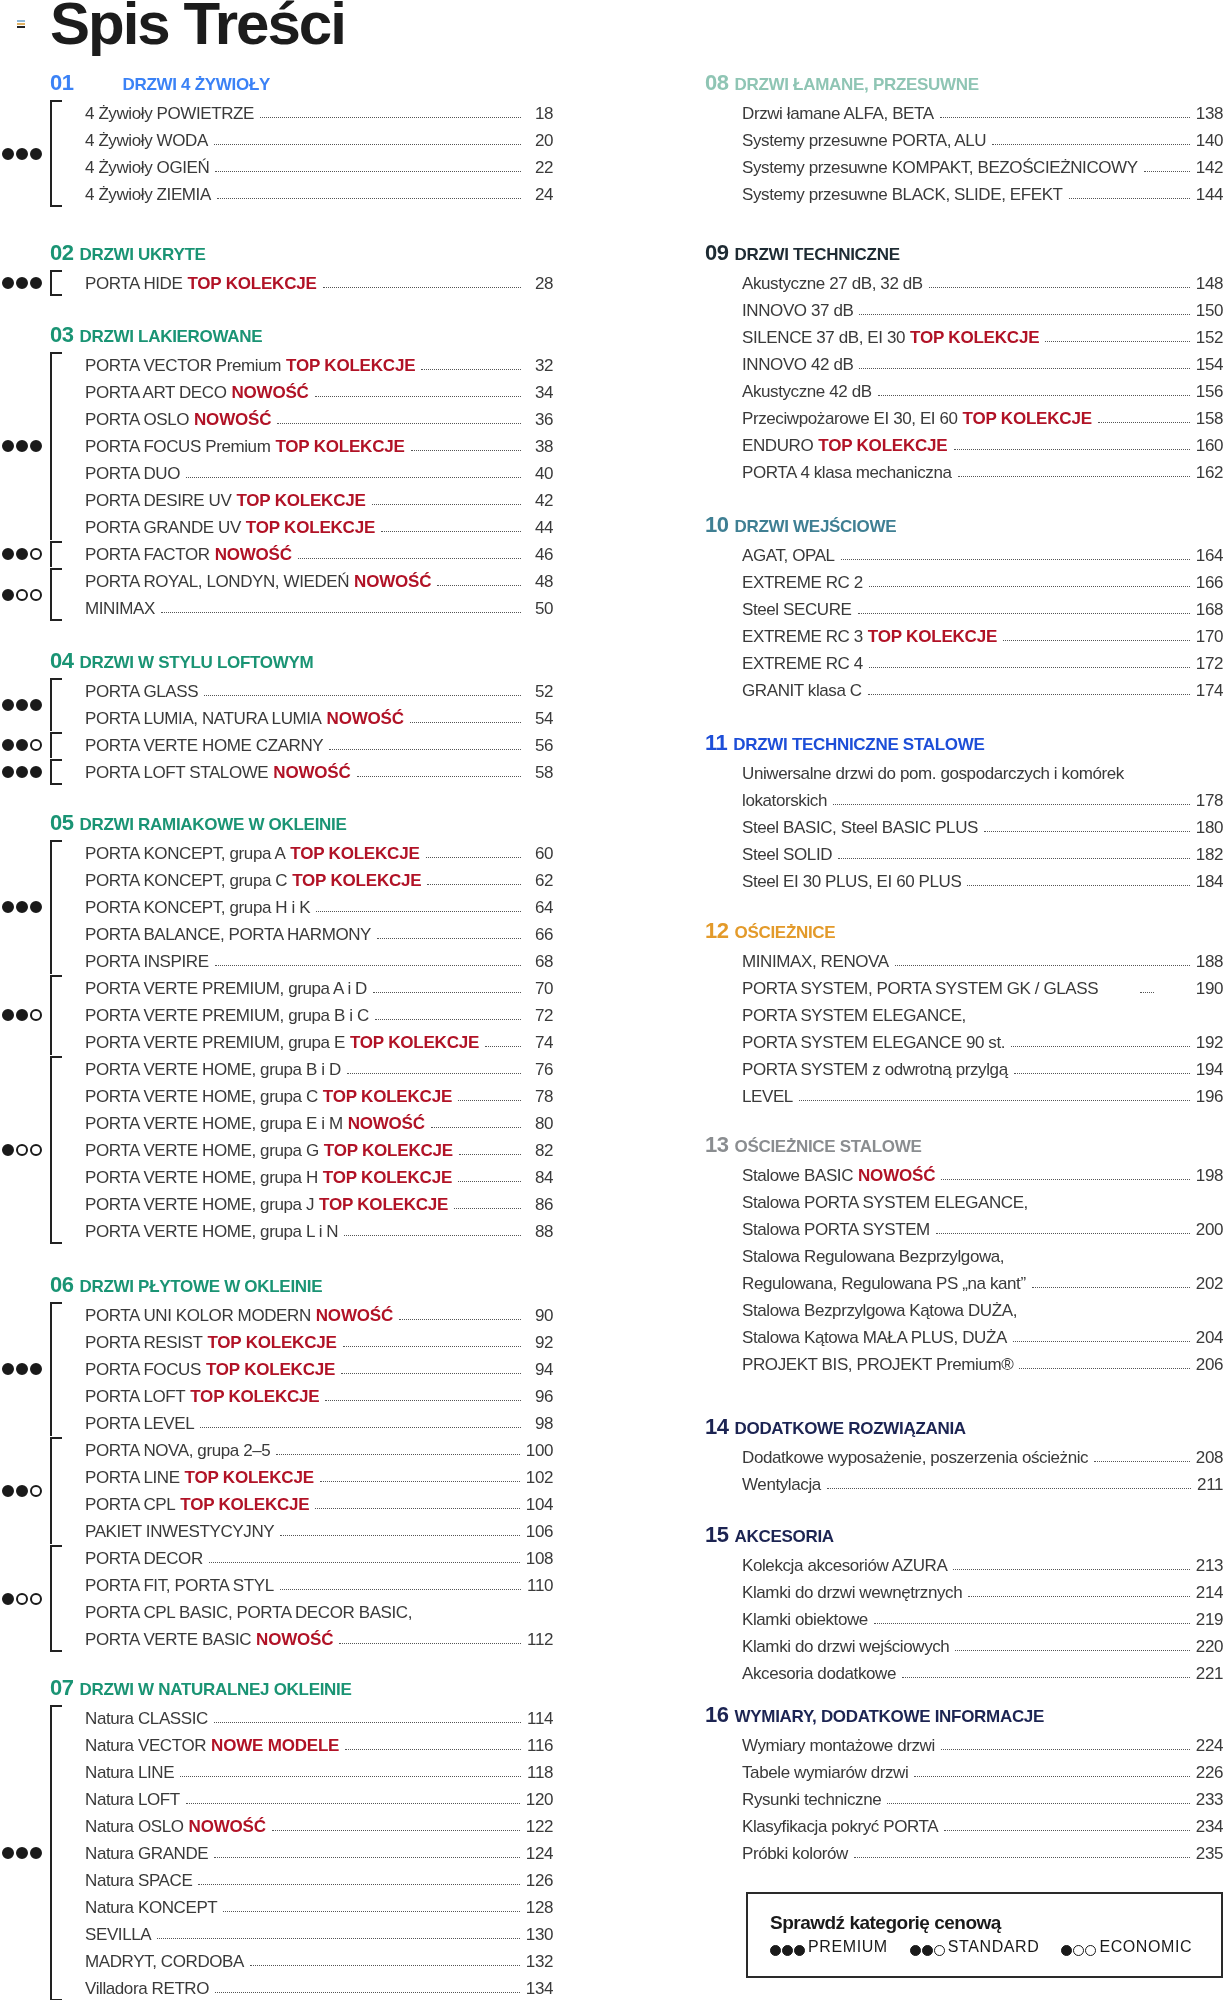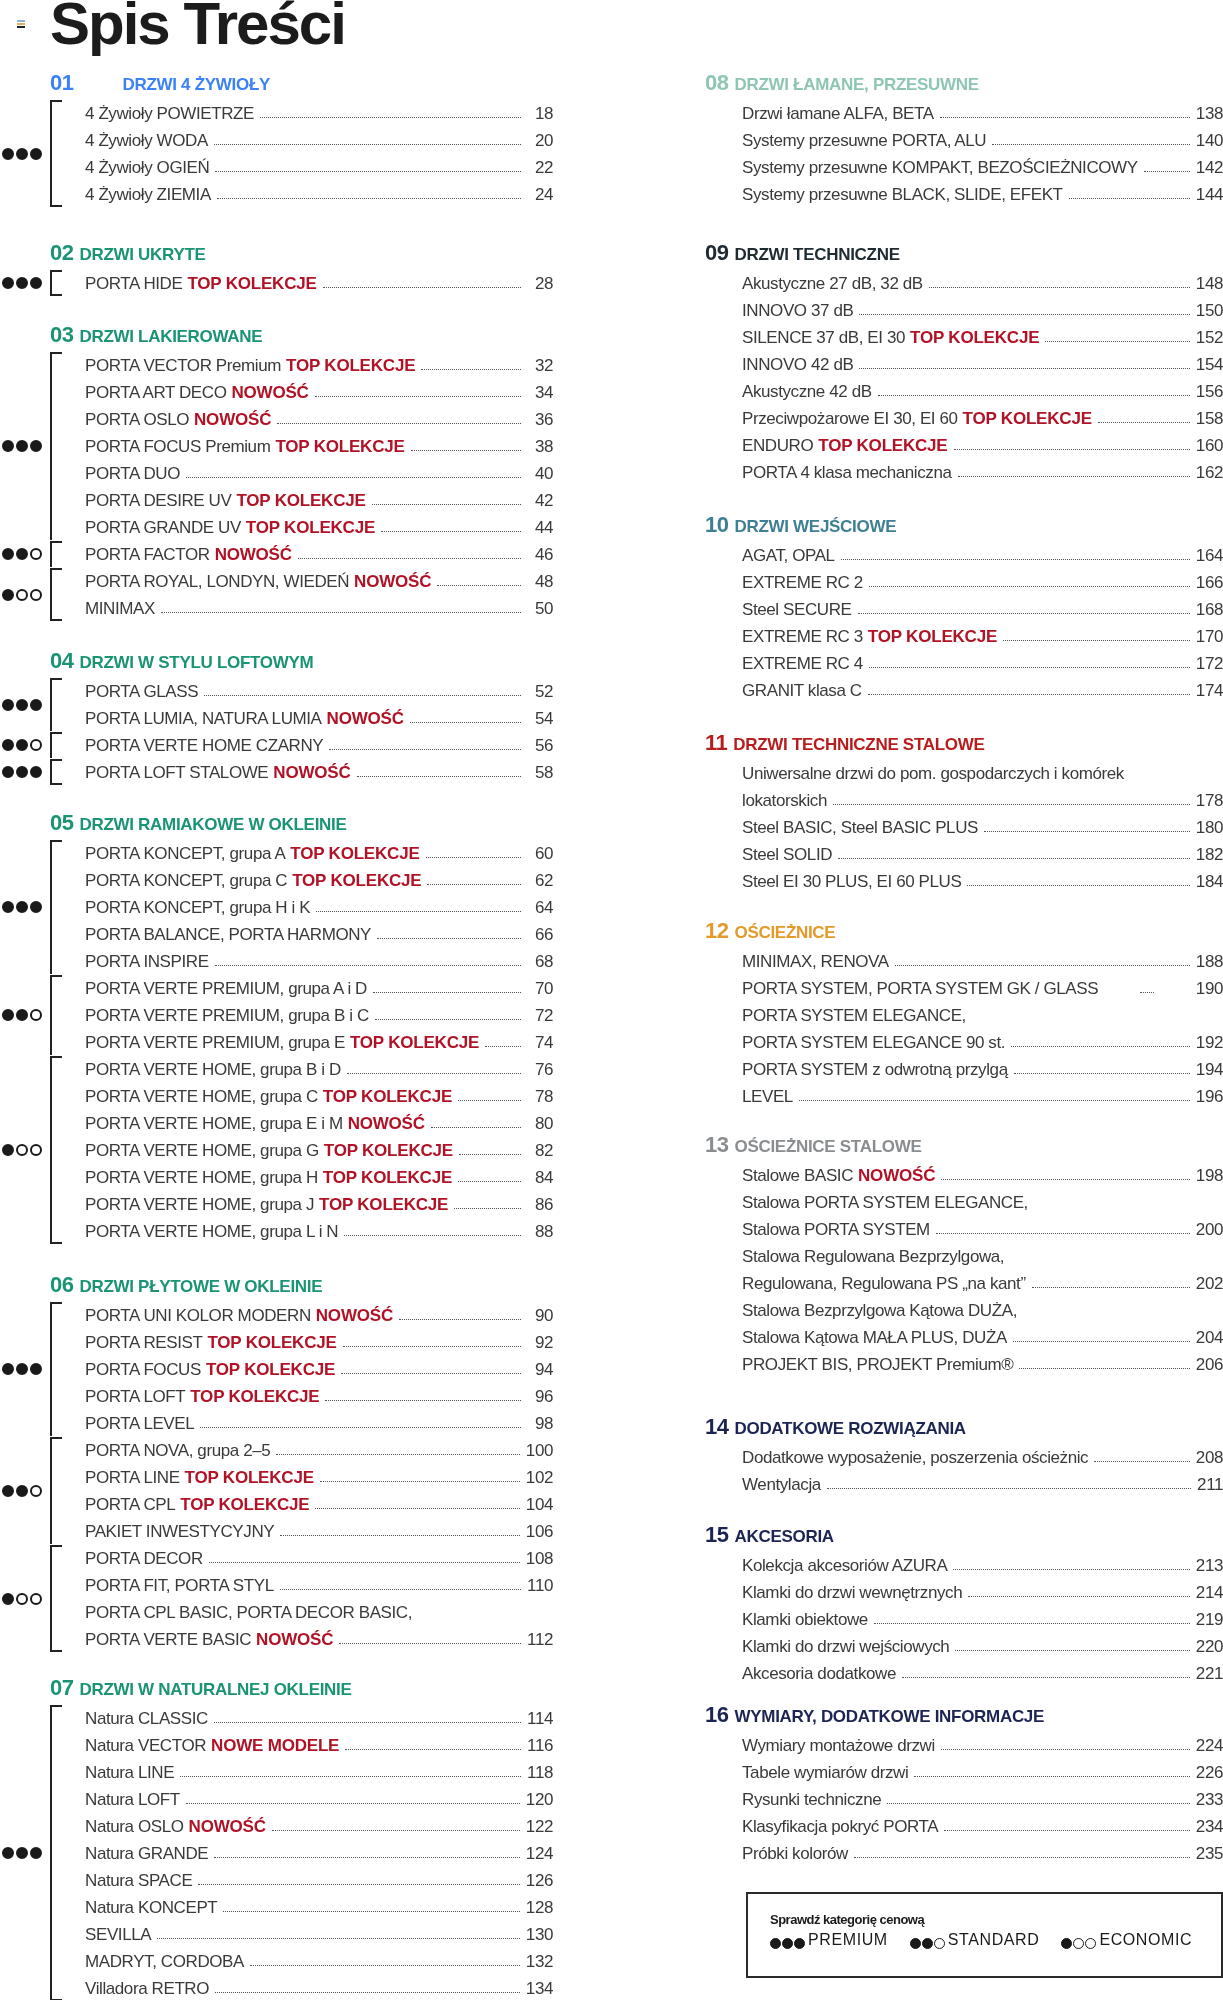--- a/index.html
+++ b/index.html
@@ -36,21 +36,21 @@
   .bracket::before, .bracket::after { content: ""; position: absolute; left: -2px; width: 12px; border-top: 2px solid #222; }
   .bracket::before { top: 0; }
   .bracket::after { bottom: 0; }
   .bracket.nobottom::after { display: none; }
 
   .dots-ind { position: absolute; left: 2px; display: flex; gap: 2px; }
   .dots-ind i { display: block; width: 12px; height: 12px; border-radius: 50%; border: 2px solid #1a1a1a; }
   .dots-ind i.f { background: #1a1a1a; }
 
   .legend-box { position: absolute; left: 746px; top: 1892px; width: 477px; height: 86px; border: 2px solid #2a2a2a; padding: 18px 0 0 22px; }
-  .legend-title { font-size: 13px; font-weight: 700; color: #1a1a1a; letter-spacing: -0.5px; }
+  .legend-title { font-size: 19px; font-weight: 700; color: #1a1a1a; letter-spacing: -0.5px; }
   .legend-row { display: flex; gap: 22px; margin-top: 4px; font-size: 16px; color: #1a1a1a; letter-spacing: 0.6px; }
   .legend-item { display: flex; align-items: flex-end; gap: 3px; }
   .legend-item .dots-ind { position: static; gap: 1px; }
   .legend-item .dots-ind i { width: 11px; height: 11px; border-width: 1.5px; }
 </style>
 </head>
 <body>
 
 <div class="page-marker">
   <i style="background:#8fb8d8"></i>
@@ -637,21 +637,21 @@
           <span class="pg">172</span>
         </div>
         <div class="row" style="top: 135px;">
           <span class="lbl">GRANIT klasa C</span>
           <span class="dots"></span>
           <span class="pg">174</span>
         </div>
       </div>
     </div>
     <div class="section" style="top: 730px;">
-      <div class="sec-head" style="color: #b91c1c;">
+      <div class="sec-head" style="color: #1d4ed8;">
         <span class="sec-num">11</span>
         <span class="sec-title">DRZWI TECHNICZNE STALOWE</span>
       </div>
       <div class="items">
         <div class="row cont" style="top: 0px;">
           <span class="lbl">Uniwersalne drzwi do pom. gospodarczych i komórek</span>
           <span class="pg"></span>
         </div>
         <div class="row" style="top: 27px;">
           <span class="lbl">lokatorskich</span>

